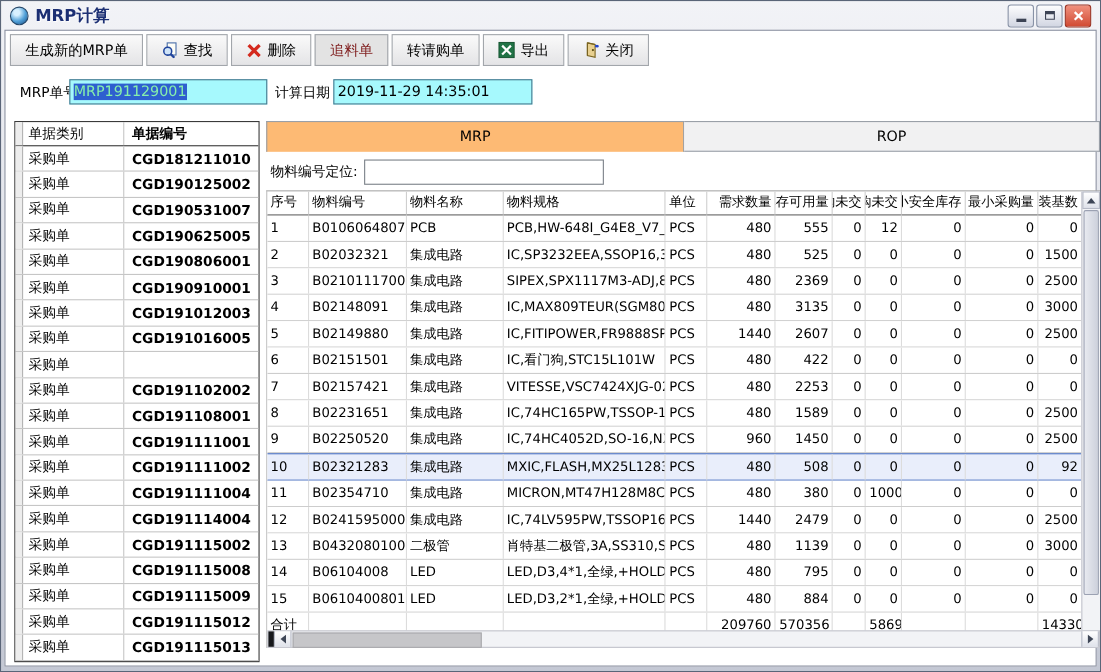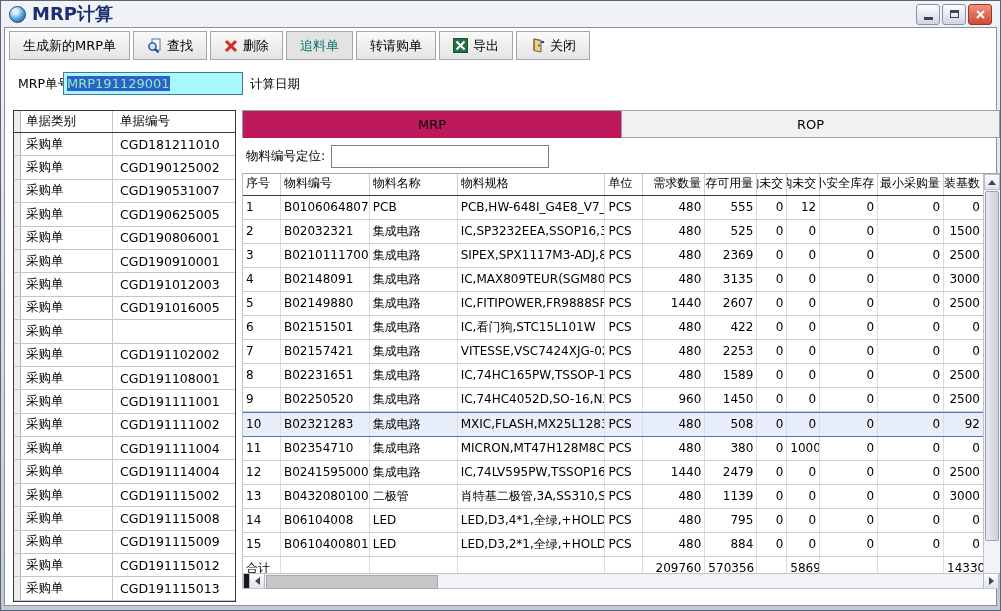--- a/index.html
+++ b/index.html
@@ -1,50 +1,50 @@
 <!DOCTYPE html>
 <html><head>
 <meta charset="utf-8">
 <style>
   html,body{margin:0;padding:0;background:#fff;}
   body{width:1001px;height:611px;font-family:"DejaVu Sans","Liberation Sans",sans-serif;overflow:hidden;}
   .window{width:1001px;height:611px;box-sizing:border-box;border:1px solid #5a6578;background:linear-gradient(#f2f3f7,#c4c8d4);padding:0 3px 3px;position:relative;}
   
   .titlebar{height:26px;display:flex;align-items:center;gap:6px;padding:0 5px;}
   .title-icon{width:15px;height:15px;border-radius:50%;background:radial-gradient(circle at 35% 30%,#d8f0ff 0 18%,#51a0d8 55%,#16487e 100%);border:1px solid #27496b;flex:0 0 auto;}
-  .title-text{font-weight:bold;color:#1c2f73;font-size:18px;text-shadow:1px 1px 0 rgba(255,255,255,.75);}
+  .title-text{font-weight:bold;color:#1c2f73;font-size:15px;text-shadow:1px 1px 0 rgba(255,255,255,.75);}
   .win-buttons{margin-left:auto;display:flex;gap:2px;}
   .win-btn{width:22px;height:19px;border-radius:3px;border:1px solid #8892a6;background:linear-gradient(#fdfdfe,#d2d6e2);display:flex;align-items:center;justify-content:center;}
   .win-btn.close{background:linear-gradient(#f0917e,#d14a33);border-color:#9c then;}
   .win-btn.close{background:linear-gradient(#f0917e,#d14a33);border-color:#9c3323;}
   .glyph-min{width:9px;height:3px;background:#3c4354;margin-top:8px;}
   .glyph-max{width:9px;height:8px;border:1px solid #3c4354;border-top-width:3px;box-sizing:border-box;}
   
   .client{height:579px;background:#fff;border:1px solid #8a90a0;position:relative;box-sizing:border-box;}
   .toolbar{position:absolute;left:4px;top:3px;height:29px;display:flex;gap:3px;}
   .tb-btn{height:29px;display:flex;align-items:center;gap:5px;padding:0 13px;background:linear-gradient(#fafafa,#e4e4e6);border:1px solid #a2a6ab;font-size:13px;color:#000;box-sizing:border-box;white-space:nowrap;}
-  .tb-btn.disabled{background:#e3e3e3;color:#0f766e;}
+  .tb-btn.disabled{background:#e3e3e3;color:#7f1d1d;}
   .tb-icon{display:flex;align-items:center;}
   
   .formrow{position:absolute;left:0;top:44px;height:26px;width:100%;font-size:12.5px;}
   .flabel{position:absolute;top:4px;color:#000;}
   .cyan{position:absolute;top:0;background:#a6f9fd;border:1px solid #46788e;height:23px;box-sizing:border-box;font-size:13px;display:flex;align-items:center;padding:0 3px;white-space:nowrap;}
   .sel-text{background:#2e5fcf;color:#86efac;}
   
   .left-grid{position:absolute;left:8px;top:82px;width:223px;height:492px;border:1px solid #3a3a3a;box-sizing:border-box;background:#fff;overflow:hidden;}
   .lg-header{display:flex;height:22px;border-bottom:1px solid #3a3a3a;font-size:12.5px;box-sizing:border-box;}
   .lg-sel{width:7px;border-right:1px solid #b4b4b4;background:#ededed;box-sizing:border-box;flex:0 0 auto;}
   .lg-c0{width:92px;padding-left:5px;border-right:1px solid #c6c6c6;display:flex;align-items:center;box-sizing:border-box;white-space:nowrap;overflow:hidden;}
-  .lg-c1{flex:1;padding-left:7px;display:flex;align-items:center;white-space:nowrap;overflow:hidden;}
+  .lg-c1{flex:1;padding-left:7px;display:flex;align-items:center;white-space:nowrap;overflow:hidden;font-weight:bold;}
   .lg-row{display:flex;height:23.4px;border-bottom:1px solid #c6c6c6;box-sizing:border-box;font-size:12.5px;}
   
   .right-panel{position:absolute;left:237px;top:82px;width:758px;height:496px;}
   .tabbar{position:absolute;top:0;left:0;right:0;height:28px;display:flex;}
   .tab{box-sizing:border-box;display:flex;align-items:center;justify-content:center;font-size:13px;}
-  .tab.active{width:380px;background:#be185d;border:1px solid #9aa0a8;border-bottom:none;}
+  .tab.active{width:380px;background:#fdba74;border:1px solid #9aa0a8;border-bottom:none;}
   .tab.inactive{flex:1;background:#f1f1f2;border:1px solid #9aa0a8;border-left:none;}
   .locator{position:absolute;top:34px;left:4px;height:24px;display:flex;align-items:center;font-size:12.5px;}
   .locator input{margin-left:6px;width:218px;height:23px;border:1px solid #7a8088;box-sizing:border-box;font:inherit;padding:0 3px;background:#fff;}
   
   .grid{position:absolute;top:63px;left:0;right:0;bottom:17px;border-top:1px solid #a8a8a8;border-left:1px solid #c0c0c0;box-sizing:border-box;}
   .grid-inner{position:absolute;left:0;top:0;right:17px;bottom:0;overflow:hidden;}
   .g-header{display:flex;height:22px;border-bottom:1px solid #3a3a3a;box-sizing:border-box;}
   .g-hcell{box-sizing:border-box;border-right:1px solid #cfcfcf;font-size:12px;display:flex;align-items:flex-end;padding:0 3px 3px 3px;white-space:nowrap;overflow:hidden;}
   .g-hcell.num{justify-content:flex-end;}
   .g-row{display:flex;height:24px;box-sizing:border-box;border-bottom:1px solid #cdcdcd;background:#fff;}
@@ -146,20 +146,23 @@
         <span>关闭</span>
       </div>
     </div>
 
     <div class="formrow">
       <span class="flabel" style="left:13px;">MRP单号</span>
       <div class="cyan" style="left:58px;width:180px;">
         <span class="sel-text">MRP191129001</span>
       </div>
       <span class="flabel" style="left:245px;">计算日期</span>
+      <div class="cyan" style="left:298px;width:181px;">
+        <span>2019-11-29 14:35:01</span>
+      </div>
     </div>
 
     <div class="left-grid">
       <div class="lg-header">
         <div class="lg-sel"></div>
         <div class="lg-c0">单据类别</div>
         <div class="lg-c1">单据编号</div>
       </div>
       <div id="lg-body">
           <div class="lg-row">

